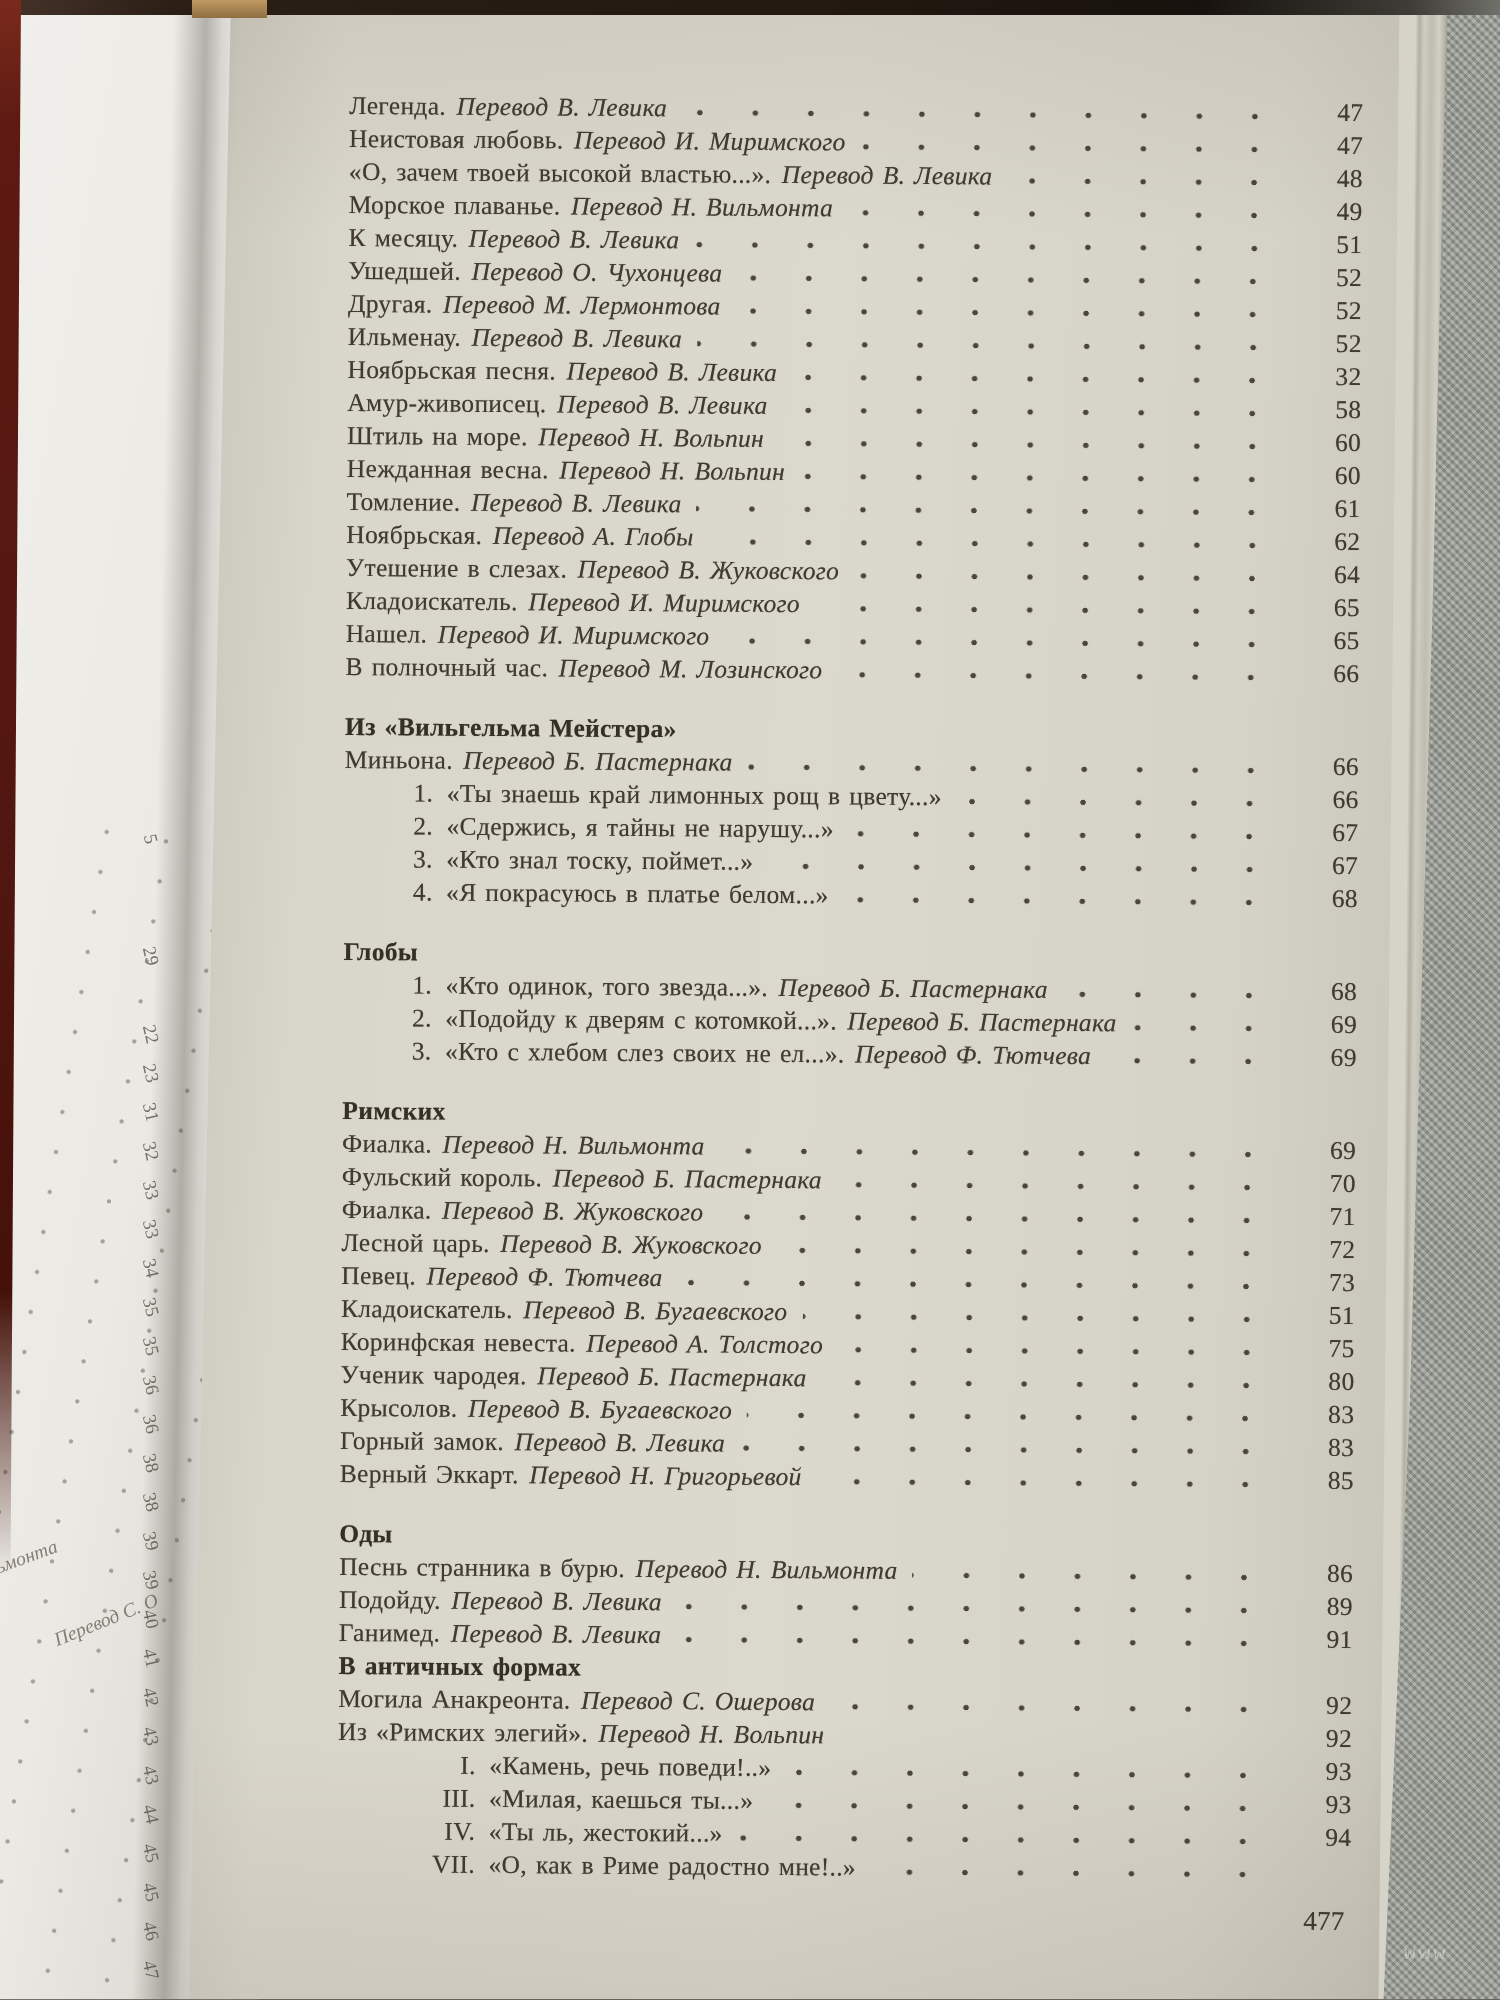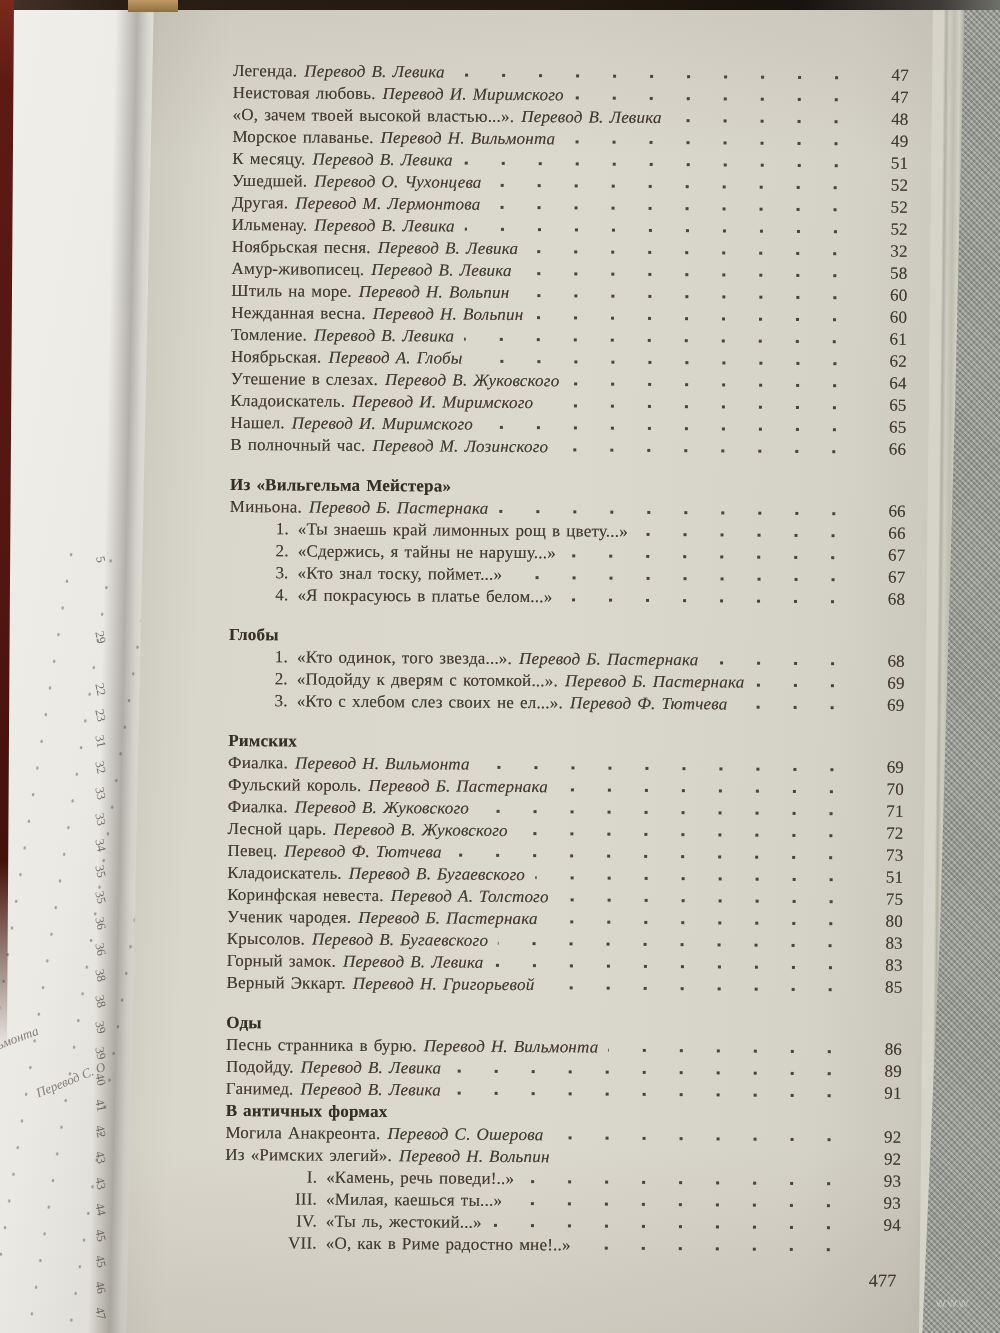--- a/index.html
+++ b/index.html
@@ -71,21 +71,21 @@
   .top-strip{position:absolute;left:0;top:0;width:1000px;height:10px;z-index:8;
              background:linear-gradient(90deg,#46332a 0%,#2a1e15 12%,#231910 55%,#17120d 80%,
                         #3e3c36 94%,#70706a 100%);}
   .headband{position:absolute;left:128px;top:0;width:50px;height:12px;z-index:9;
             background:linear-gradient(180deg,#c09a62,#8f6f42);}
   .cover-maroon{position:absolute;left:0;top:0;width:14px;height:1050px;z-index:9;
             background:linear-gradient(180deg,#7a2a1c 0%,#5d1a12 8%,#511610 55%,#441109 82%,rgba(68,17,9,0) 100%);
             clip-path:polygon(0 0,100% 0,68% 62%,50% 100%,0 100%);}
 
   .watermark{position:absolute;left:936px;top:1295px;z-index:10;color:rgba(250,250,246,.38);
-             font-family:Liberation Sans, sans-serif;font-size:13px;
+             font-family:Liberation Mono, monospace;font-size:13px;
              letter-spacing:2px;filter:blur(.4px);}
 </style>
 </head>
 <body>
 
 <div class="scene">
 
   <div class="left-page"></div>
   <div class="left-dots"></div>
   <div class="left-nums">

